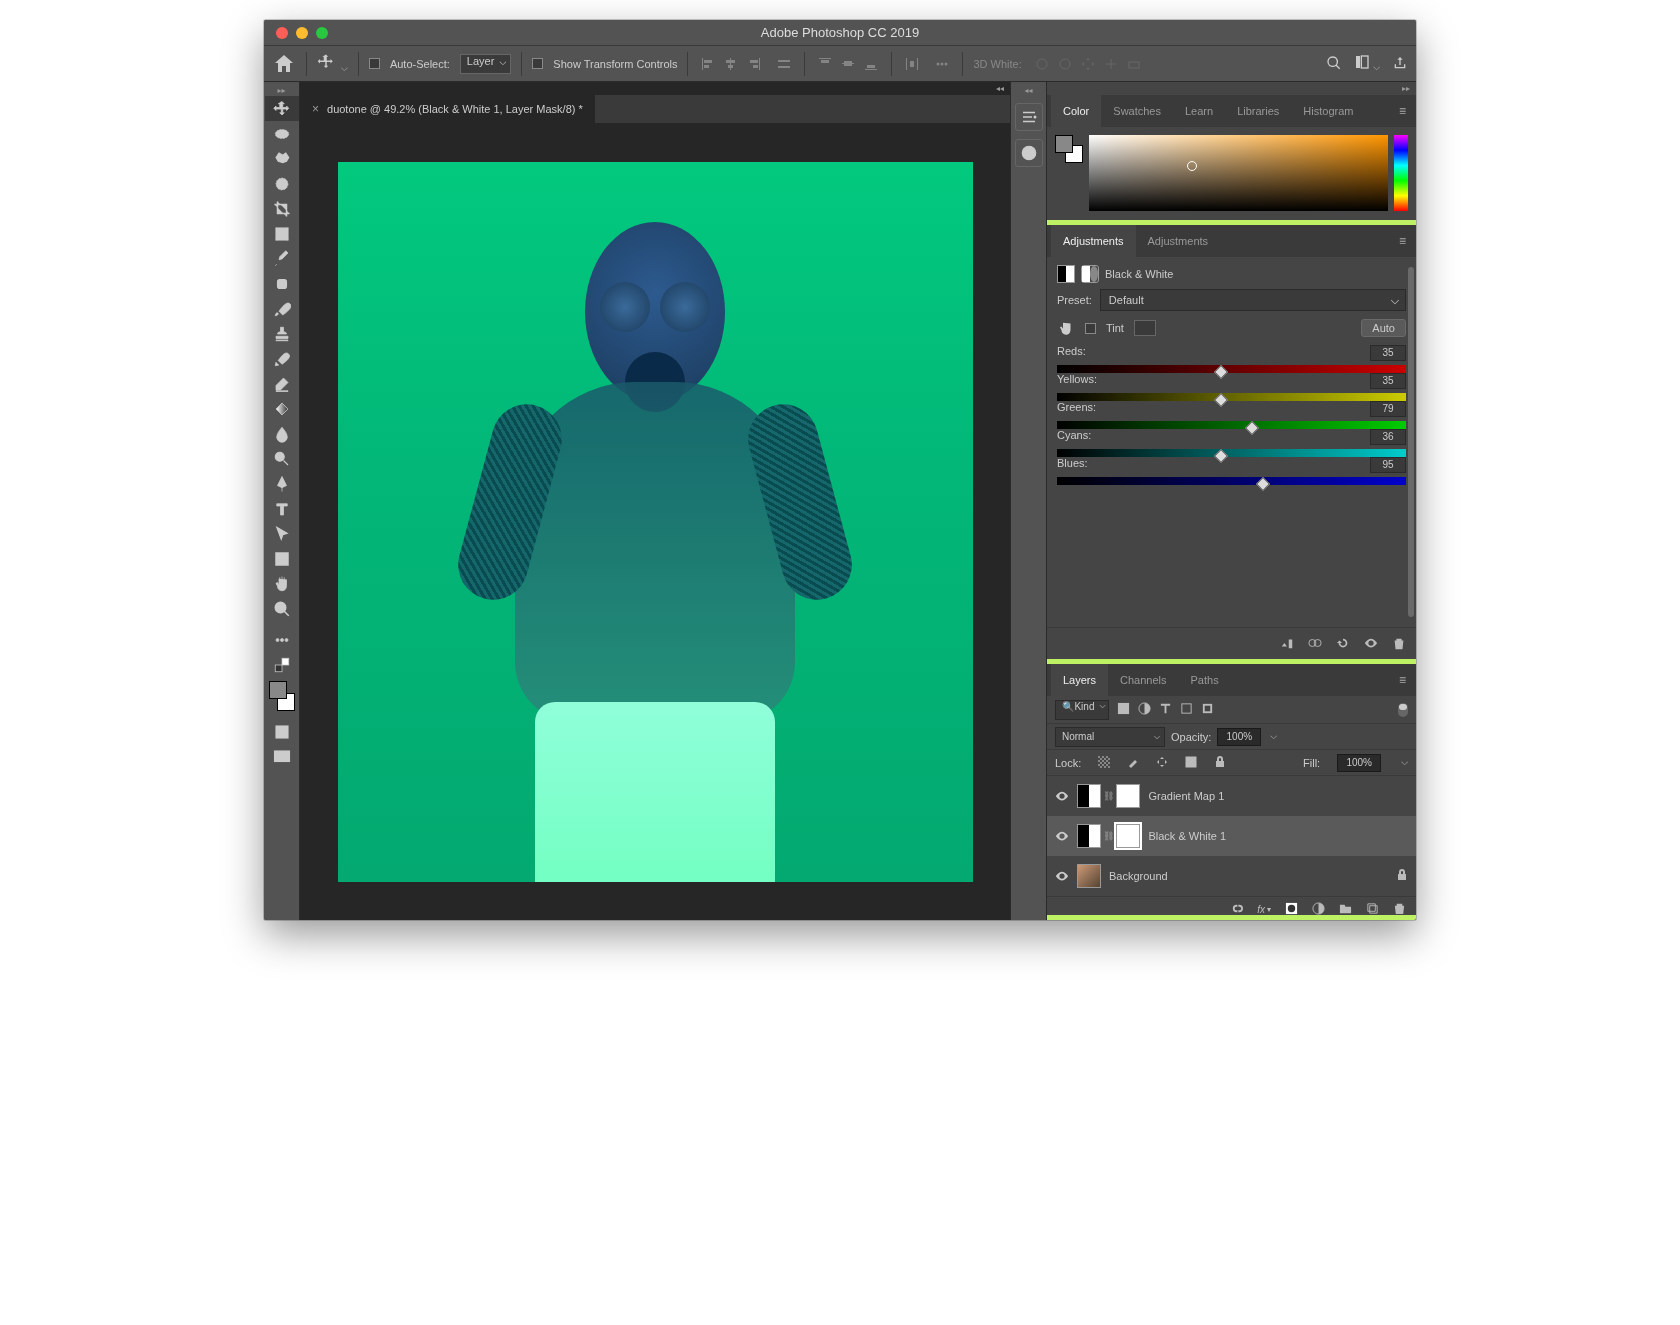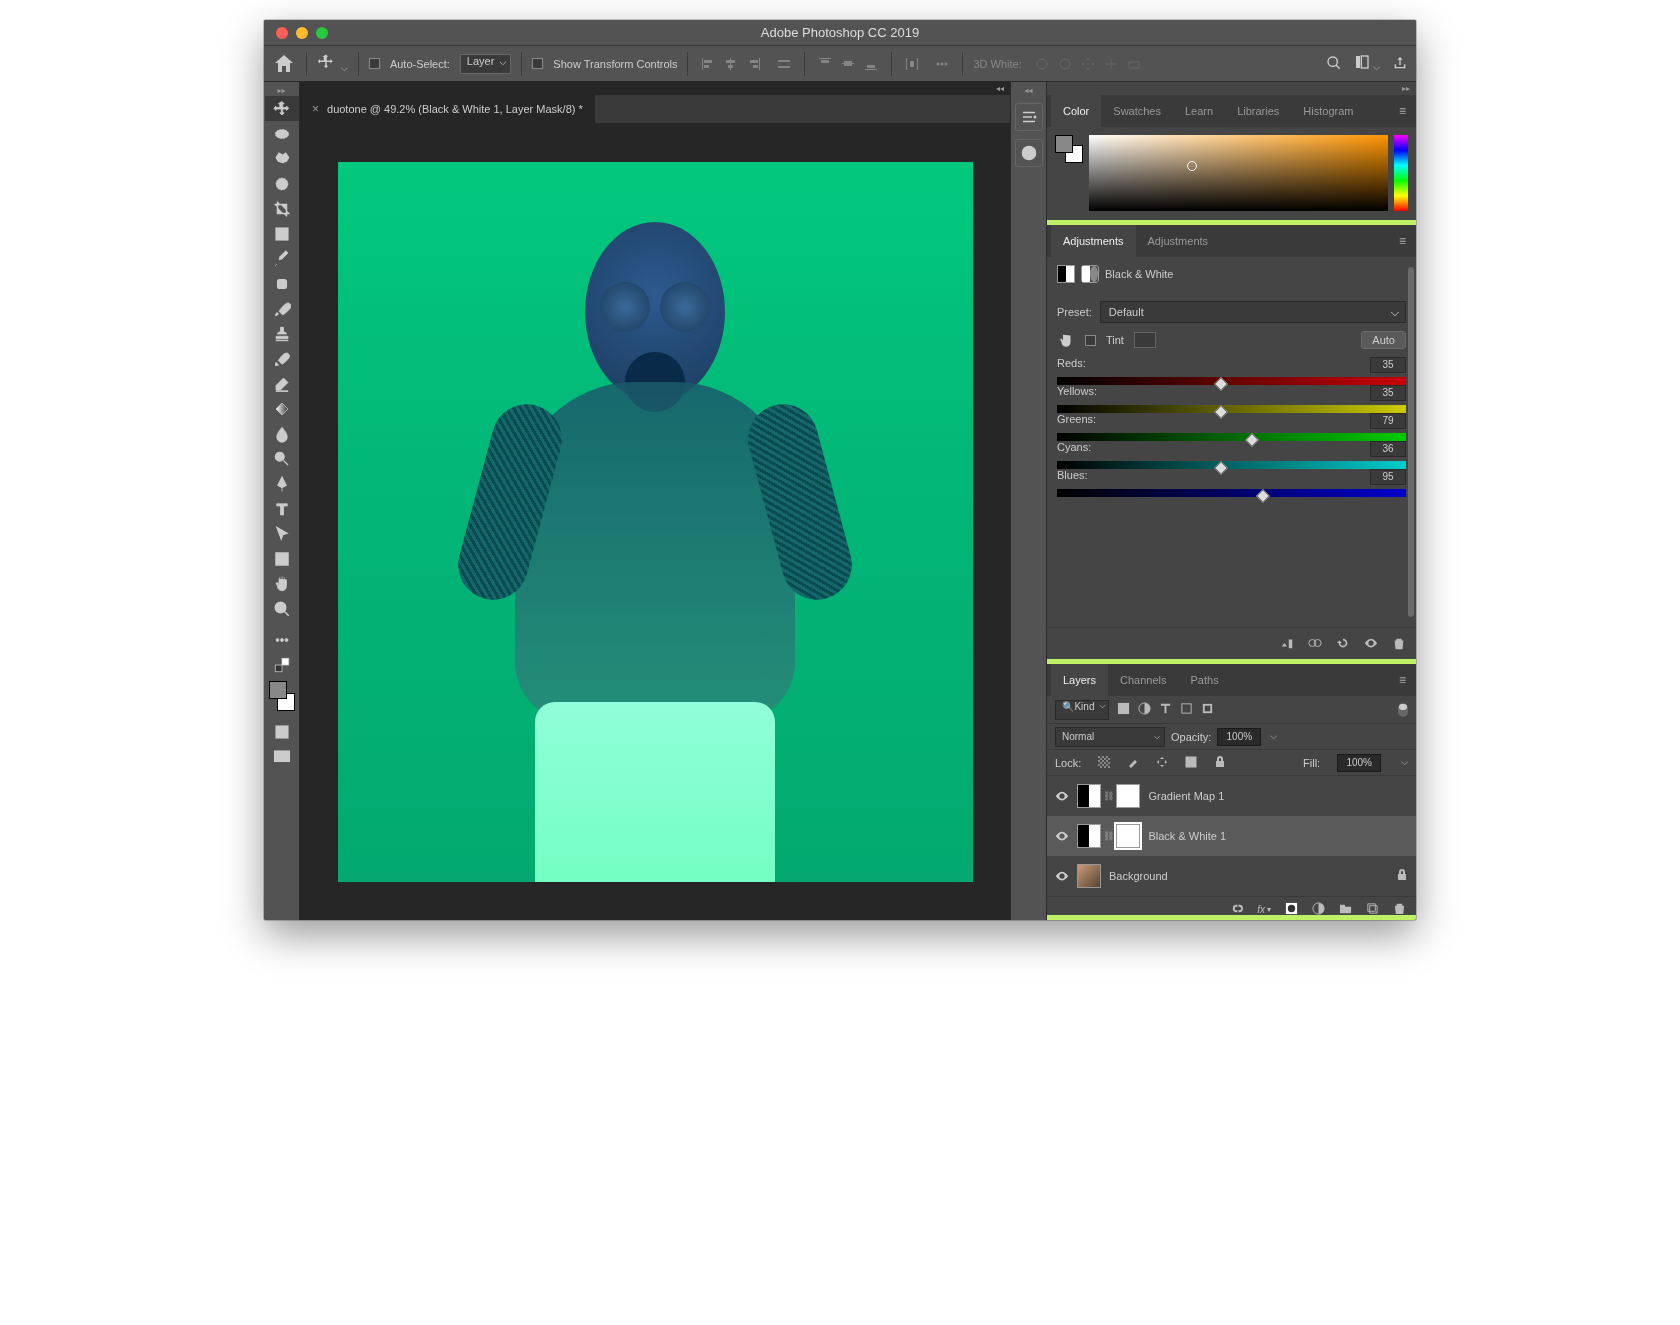--- a/index.html
+++ b/index.html
@@ -61,21 +61,21 @@
 .ptab.active{background:#454545;color:#eee}
 .menu-icon{margin-left:auto;margin-right:6px;color:#aaa;font-size:12px}
 .color-body{height:92px;display:flex;padding:8px;gap:6px}
 .color-fgbg{width:28px;height:28px;position:relative}
 .cfg{width:18px;height:18px;background:#888;border:1px solid #000;position:absolute;top:0;left:0}
 .cbg{width:18px;height:18px;background:#fff;border:1px solid #000;position:absolute;bottom:0;right:0}
 .color-field{flex:1;background:linear-gradient(to bottom,rgba(0,0,0,0),#000),linear-gradient(to right,#fff,#ff9500);position:relative}
 .cf-ring{position:absolute;width:10px;height:10px;border:1px solid #fff;border-radius:50%;top:26px;left:98px}
 .hue{width:14px;background:linear-gradient(to bottom,#f0f,#00f,#0ff,#0f0,#ff0,#f00)}
 .props-body{padding:8px 10px;flex:1;display:flex;flex-direction:column;gap:6px;overflow:hidden}
-.adj-head{display:flex;align-items:center;gap:6px;margin-bottom:12px}
+.adj-head{display:flex;align-items:center;gap:6px;margin-bottom:0}
 .adj-ico{width:18px;height:18px;border:1px solid #999;display:flex}
 .adj-ico span{flex:1}
 .adj-ico .k{background:#000}.adj-ico .w{background:#fff}
 .preset-row{display:flex;align-items:center;gap:8px}
 .preset-row label{color:#ccc;font-size:11px}
 .preset-sel{flex:1;height:22px;background:#3a3a3a;border:1px solid #2a2a2a;padding:0 8px;display:flex;align-items:center;position:relative}
 .preset-sel::after{content:"⌵";position:absolute;right:6px}
 .tint-row{display:flex;align-items:center;gap:10px;padding:2px 0}
 .hand-ico{width:18px;height:18px;fill:#ccc}
 .tint-sw{width:22px;height:16px;background:#3a3a3a;border:1px solid #666}

